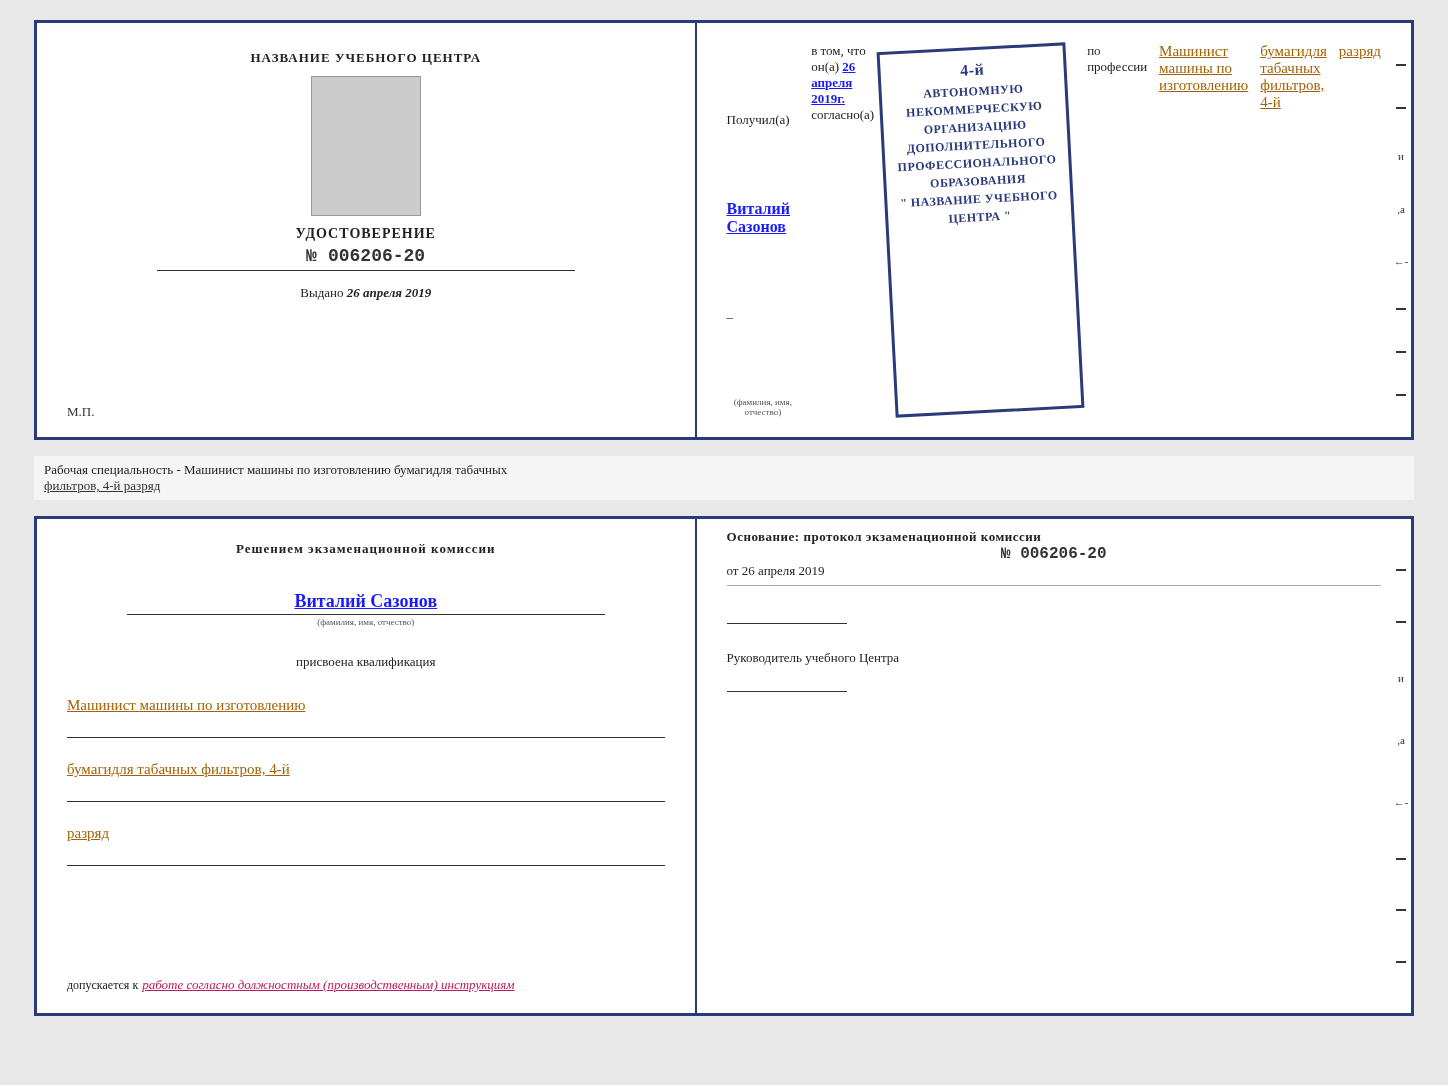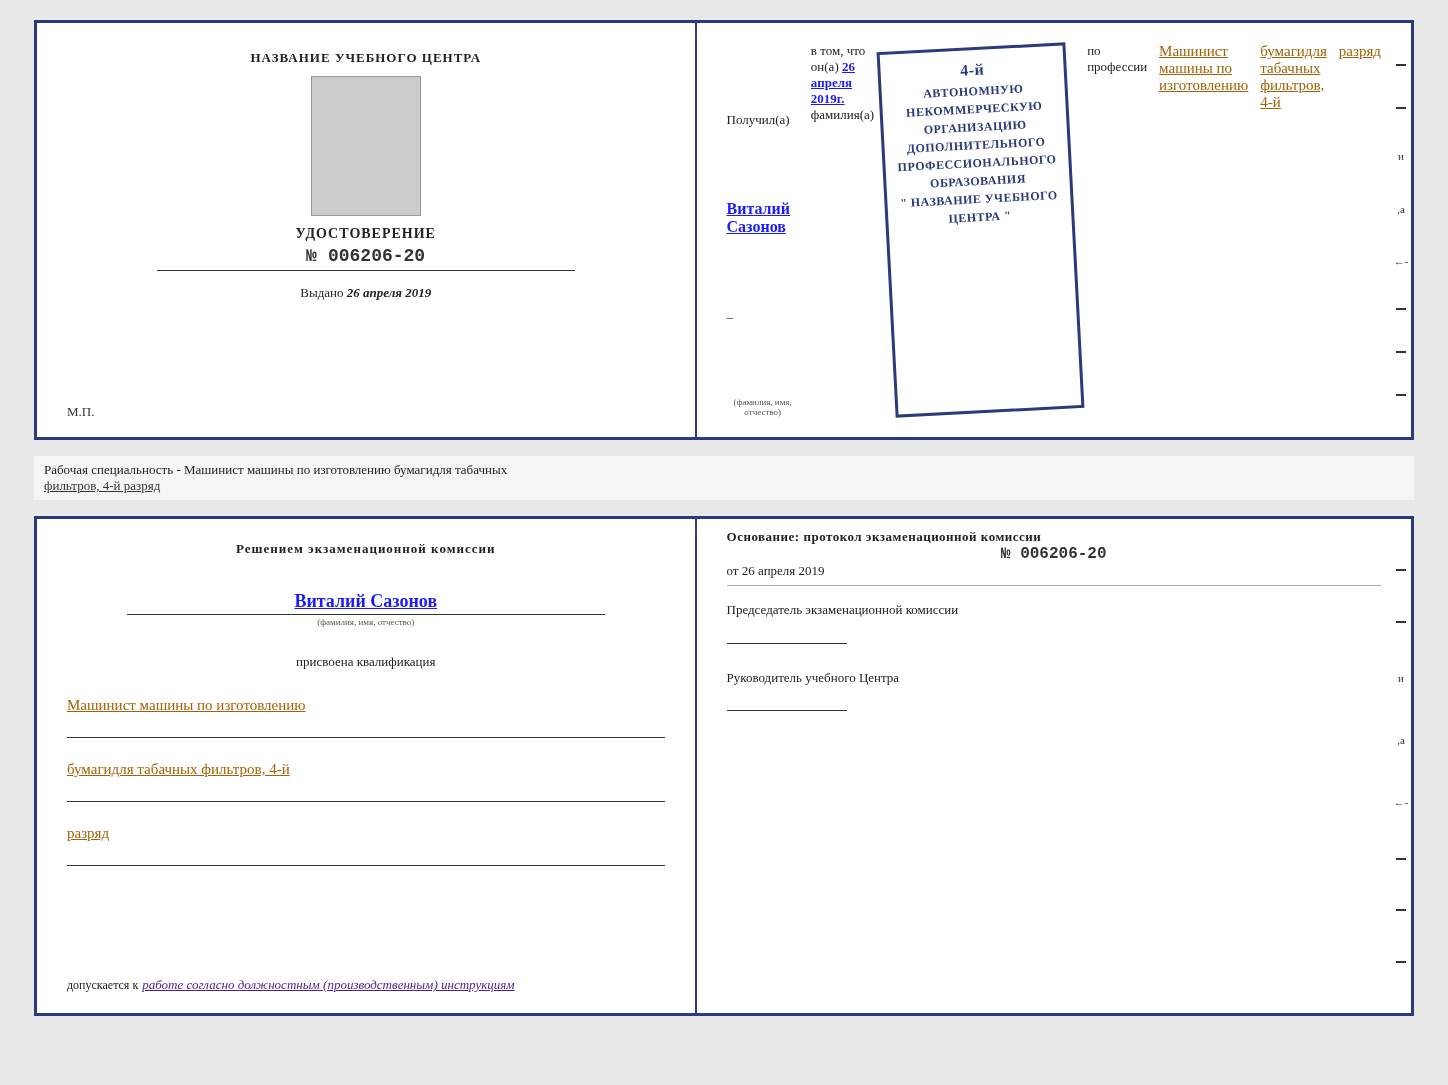--- a/index.html
+++ b/index.html
@@ -250,21 +250,21 @@
     .allowed-line {
       font-size: 12px;
       color: #222;
       margin-top: auto;
     }
 
     .italic-handwritten {
       font-style: italic;
       font-family: 'Segoe Script', 'Brush Script MT', cursive;
       font-size: 13px;
-      color: #4c1d95;
+      color: #be185d;
       text-decoration: underline;
     }
 
     .basis-title {
       font-size: 13px;
       font-weight: bold;
       letter-spacing: 0.5px;
       color: #222;
     }
 
@@ -328,21 +328,21 @@
     <div class="recipient-line">
       <span>Получил(а)</span>
       <span class="handwritten">Виталий Сазонов</span>
       <span> –</span>
       <span class="small-hint">(фамилия, имя, отчество)</span>
     </div>
 
     <div style="font-size:13px; color:#222;">
       <span>в том, что он(а)</span>
       <span class="handwritten" style="font-size:13px;">26 апреля 2019г.</span>
-      <span>фамилия(а)</span>
+      <span>согласно(а)</span>
     </div>
 
     <div class="stamp-box">
       <div class="stamp-large">4-й</div>
       <div>АВТОНОМНУЮ НЕКОММЕРЧЕСКУЮ ОРГАНИЗАЦИЮ</div>
       <div>ДОПОЛНИТЕЛЬНОГО ПРОФЕССИОНАЛЬНОГО ОБРАЗОВАНИЯ</div>
       <div>" НАЗВАНИЕ УЧЕБНОГО ЦЕНТРА "</div>
     </div>
 
     <div class="profession-text">по профессии</div>
@@ -402,21 +402,20 @@
     <div class="protocol-number">№ 006206-20</div>
 
     <div class="date-line">
       <span>от</span>
       <span>26 апреля 2019</span>
     </div>
 
     <hr class="horizontal-divider">
 
     <div class="signature-section">
-      <div class="sig-title">Председатель экзаменационной комиссии</div>
       <div class="sig-line"></div>
     </div>
 
     <div class="signature-section" style="margin-top: 24px;">
       <div class="sig-title">Руководитель учебного Центра</div>
       <div class="sig-line"></div>
     </div>
 
     <div class="side-dashes-right">
       <span class="side-dash"></span>

